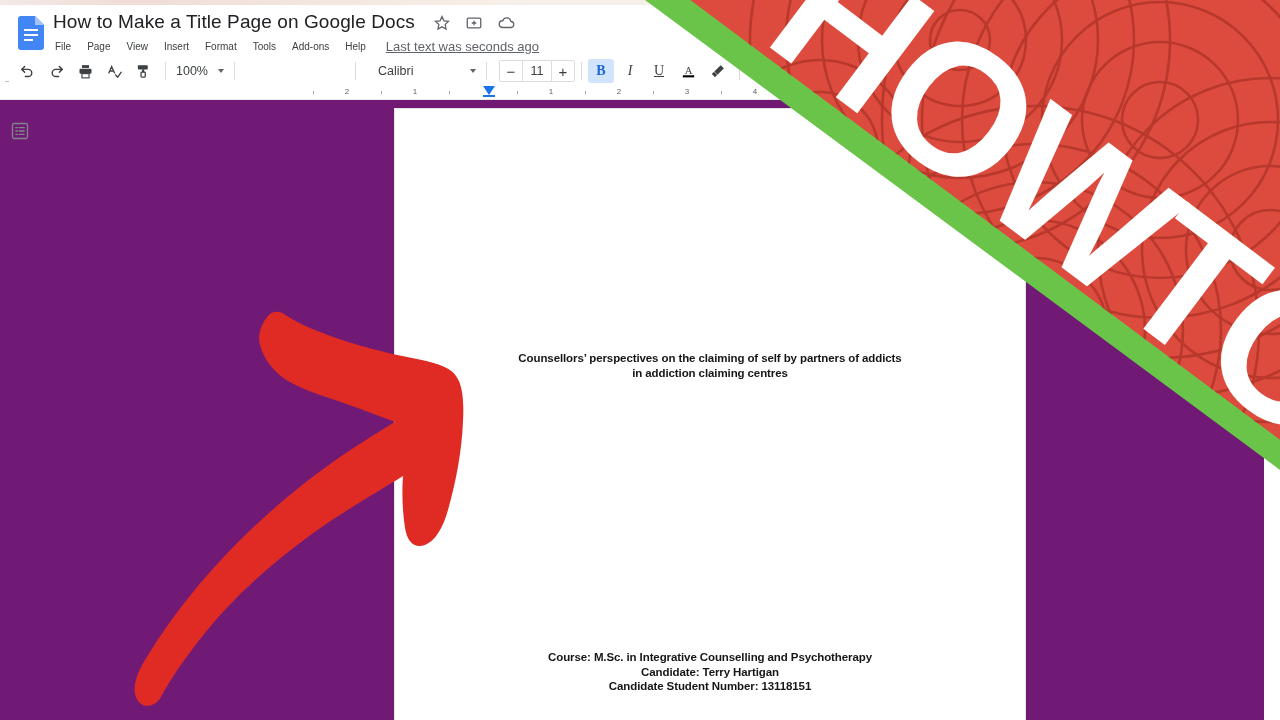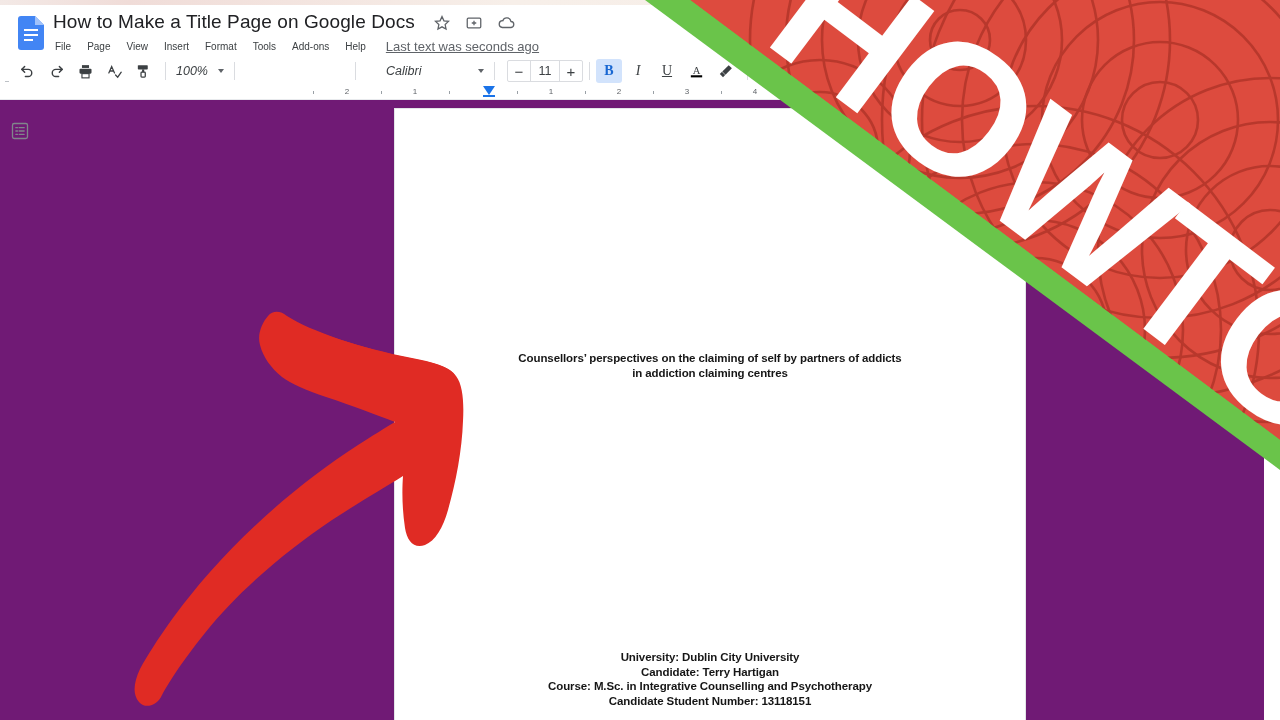--- a/index.html
+++ b/index.html
@@ -54,27 +54,27 @@
     color:#3c4043; cursor:pointer; border-radius:3px; margin-right:3px; flex:0 0 auto;
   }
   .tb-btn svg { display:block; }
   .tb-btn.active { background:#d2e3fc; color:#1967d2; }
   .tb-sep { width:1px; height:18px; background:#dadce0; margin:0 6px; flex:0 0 auto; }
 
   .tb-select {
     height:24px; display:flex; align-items:center; cursor:pointer; flex:0 0 auto;
     color:#3c4043; font-size:12.5px; padding:0 4px; border-radius:3px;
   }
-  .tb-select .lbl { white-space:nowrap;font-style:italic; }
+  .tb-select .lbl { white-space:nowrap; }
   .caret { margin-left:6px; border-left:3.5px solid transparent; border-right:3.5px solid transparent;
            border-top:4px solid #5f6368; display:block; }
 
   .zoom-sel { width:56px; justify-content:space-between; }
   .style-sel { width:104px; justify-content:space-between; margin-left:4px;margin-top:40px; }
-  .font-sel  { width:106px; justify-content:space-between; margin-left:20px; }
+  .font-sel  { width:106px; justify-content:space-between; margin-left:12px; }
 
   .fontsize-group {
     display:flex; align-items:center; height:22px; border:1px solid #dadce0; border-radius:2px;
     margin-left:6px; flex:0 0 auto;
   }
   .fs-btn { width:22px; height:20px; display:flex; align-items:center; justify-content:center;
             font-size:15px; color:#3c4043; cursor:pointer; }
   .fs-val { width:30px; text-align:center; font-size:12.5px; color:#3c4043;
             border-left:1px solid #dadce0; border-right:1px solid #dadce0; line-height:20px; height:20px;}
 
@@ -412,23 +412,22 @@
         <path d="M7 8 h2 M11 8 h6 M7 12 h2 M11 12 h6 M7 16 h2 M11 16 h6" stroke-linecap="round"></path>
       </svg>
     </div>
 
     <div class="page">
       <div class="doc-text doc-title-block">
         <span class="ln">Counsellors’ perspectives on the claiming of self by partners of addicts</span>
         <span class="ln">in addiction claiming centres</span>
       </div>
       <div class="doc-text doc-footer-block">
-        <span class="ln">University: Dublin City University</span>
+        <span class="ln">Course: M.Sc. in Integrative Counselling and Psychotherapy</span>
         <span class="ln">Candidate: Terry Hartigan</span>
-        <span class="ln">Course: M.Sc. in Integrative Counselling and Psychotherapy</span>
         <span class="ln">Candidate Student Number: 13118151</span>
       </div>
     </div>
   </div>
 
   <div class="arrow">
     <svg width="430" height="410" viewBox="0 0 430 410">
       <path id="arrow-path" fill="#e02b24" d="M209 18
            C 212 12, 219 12, 224 16
            C 246 30, 300 48, 352 58

